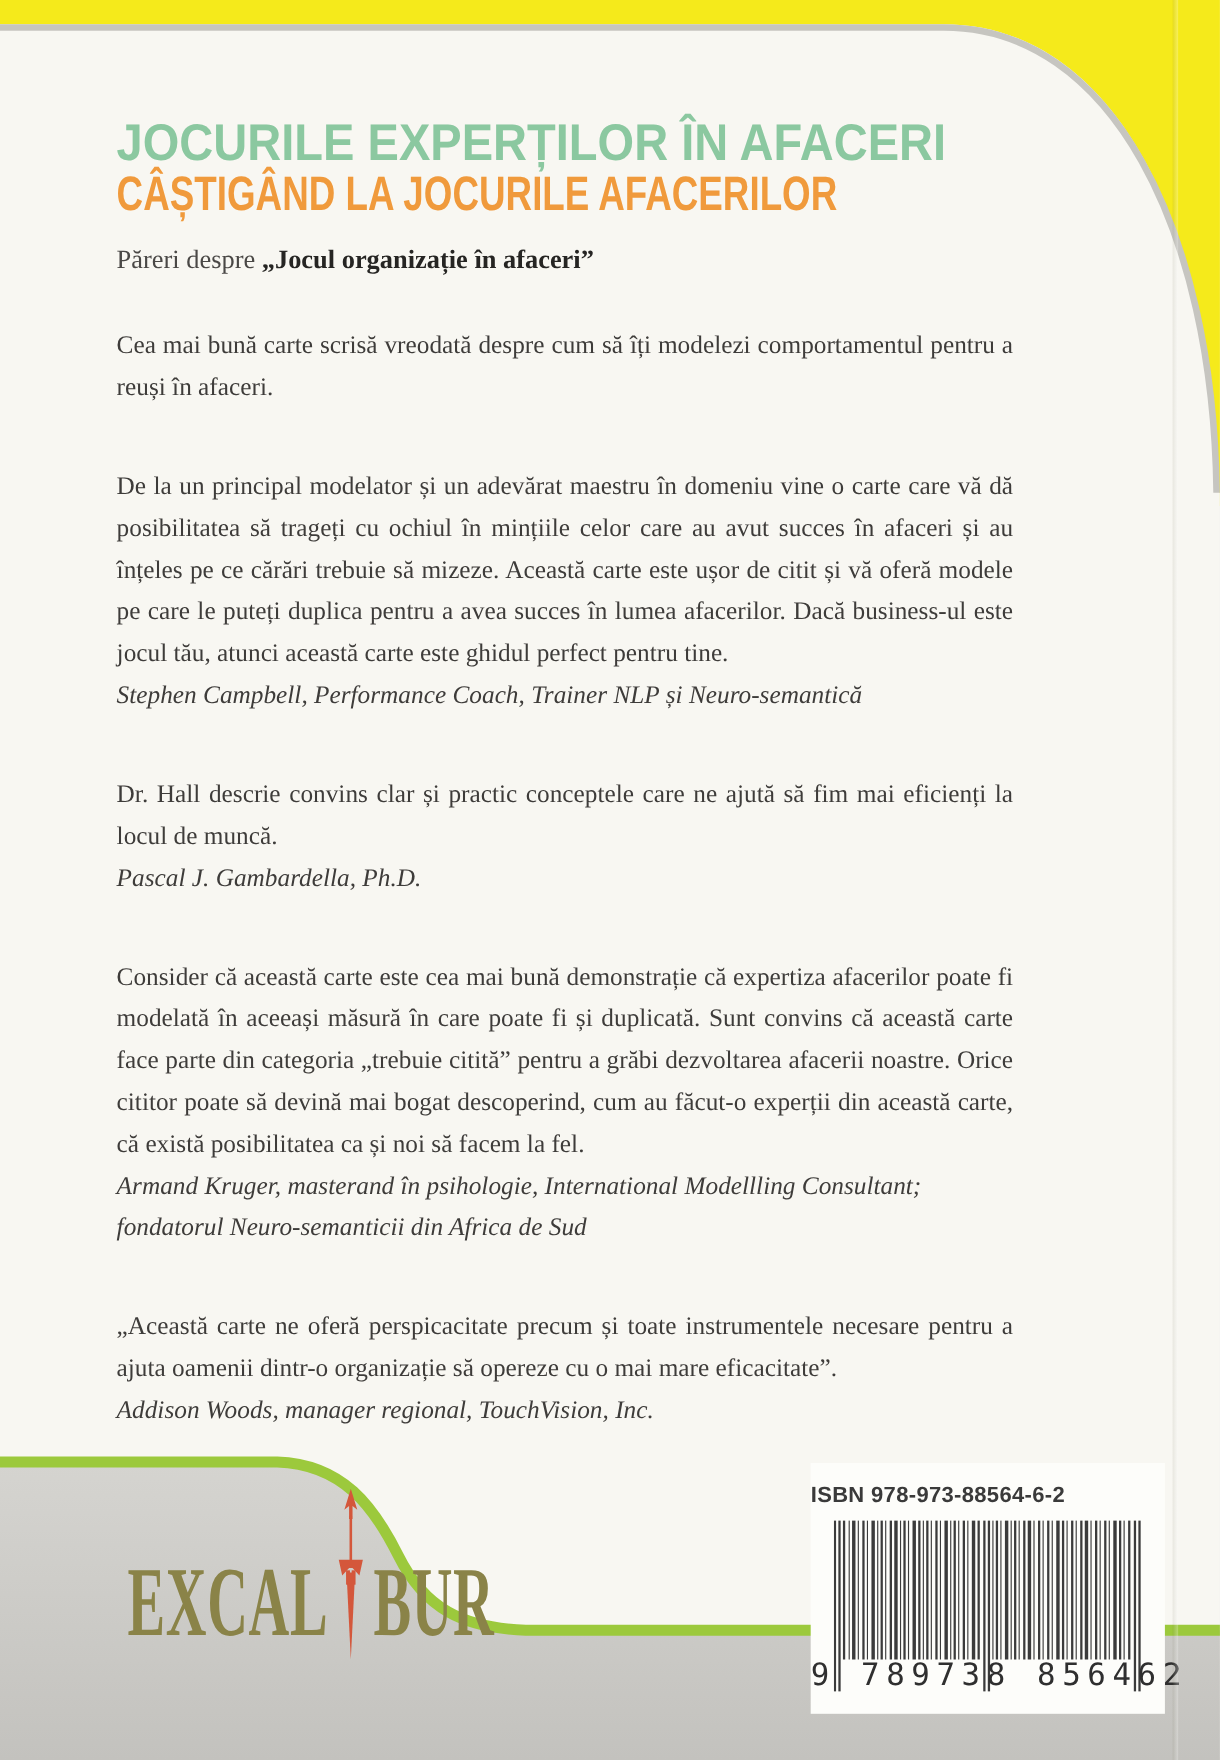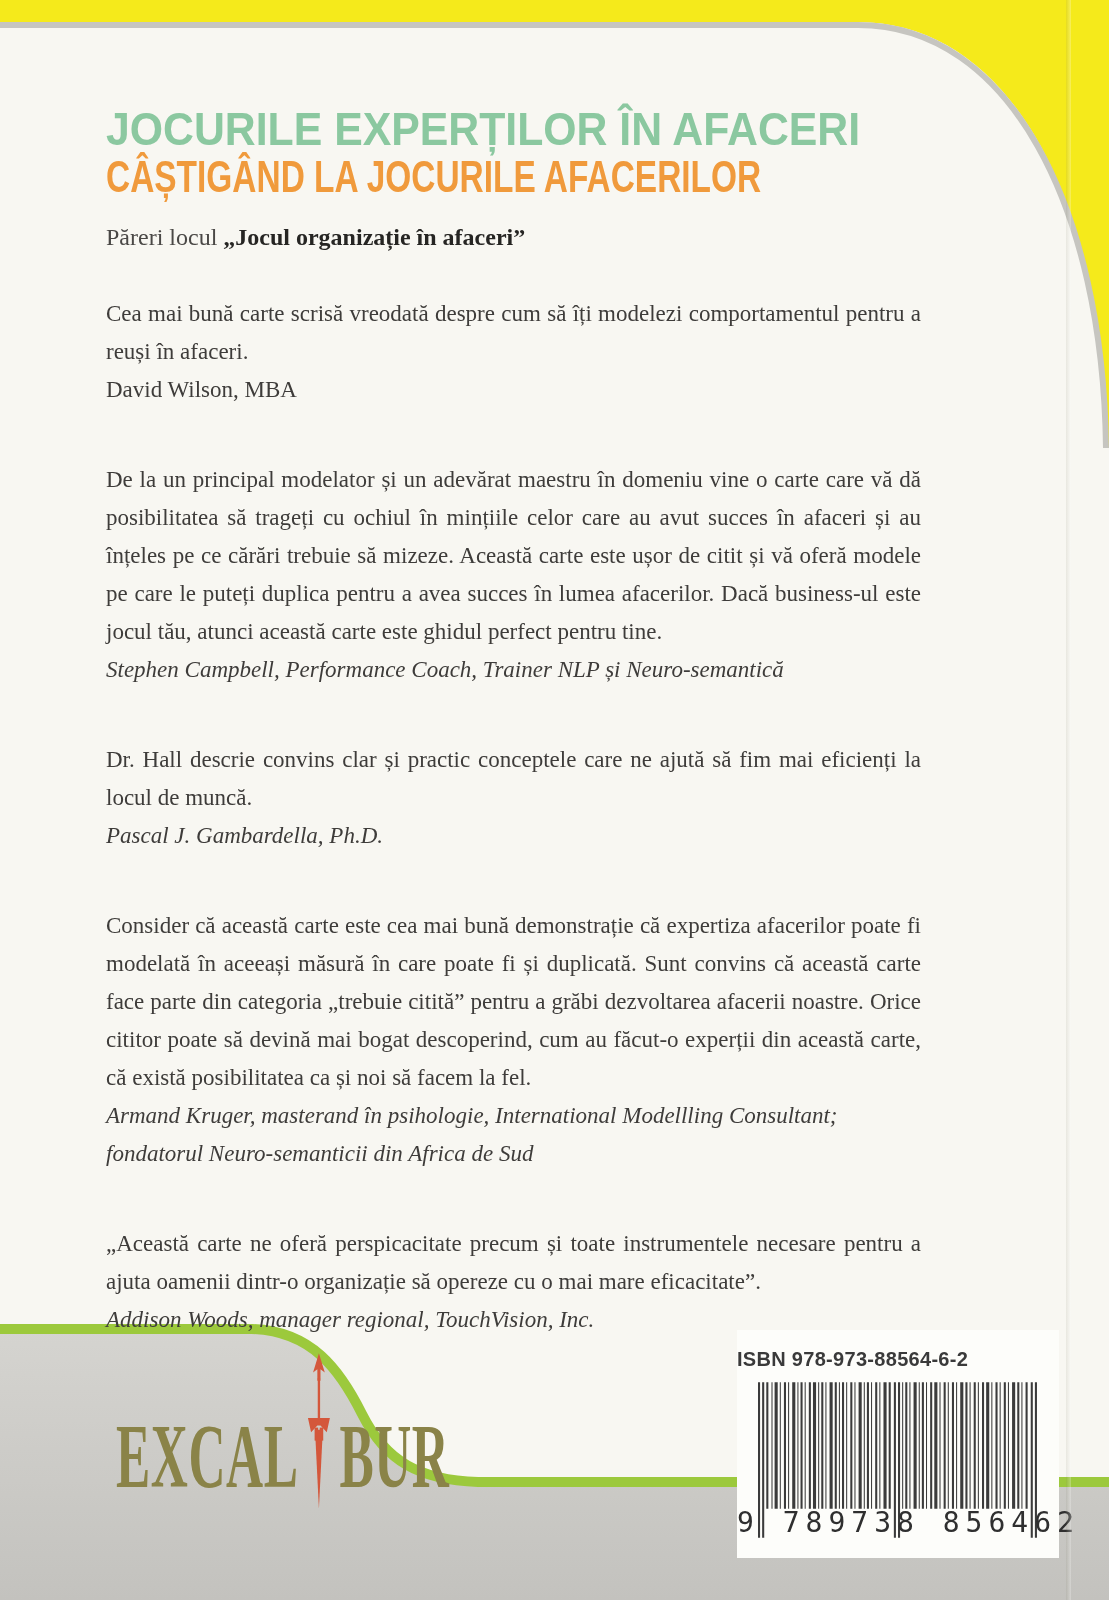--- a/index.html
+++ b/index.html
@@ -74,25 +74,24 @@
     <path fill="#F8F7F2" d="M0,22 L858,22 C1012,22 1105,205 1105,445 L1109,448 L1109,460 L0,460 Z"></path>
     <path fill="none" stroke="#C6C5C0" stroke-width="6" d="M0,25 L858,25 C1010,25 1103,208 1106,448"></path>
   </svg>
 
   <div class="crease"></div>
 
   <div class="content">
     <h1 class="title1">JOCURILE EXPERȚILOR ÎN AFACERI</h1>
     <h2 class="title2">CÂȘTIGÂND LA JOCURILE AFACERILOR</h2>
 
-    <p class="intro"><span>Păreri locul </span><b>„Jocul organizație în afaceri”</b></p>
+    <p class="intro"><span>Păreri despre </span><b>„Jocul organizație în afaceri”</b></p>
 
     <div class="testimonial">
       <p class="quote">Cea mai bună carte scrisă vreodată despre cum să îți modelezi comportamentul pentru a reuși în afaceri.</p>
-      <p class="attribution">David Wilson, MBA</p>
     </div>
 
     <div class="testimonial">
       <p class="quote">De la un principal modelator și un adevărat maestru în domeniu vine o carte care vă dă posibilitatea să trageți cu ochiul în mințiile celor care au avut succes în afaceri și au înțeles pe ce cărări trebuie să mizeze. Această carte este ușor de citit și vă oferă modele pe care le puteți duplica pentru a avea succes în lumea afacerilor. Dacă business-ul este jocul tău, atunci această carte este ghidul perfect pentru tine.</p>
       <p class="attribution italic">Stephen Campbell, Performance Coach, Trainer NLP și Neuro-semantică</p>
     </div>
 
     <div class="testimonial">
       <p class="quote">Dr. Hall descrie convins clar și practic conceptele care ne ajută să fim mai eficienți la locul de muncă.</p>
       <p class="attribution italic">Pascal J. Gambardella, Ph.D.</p>

